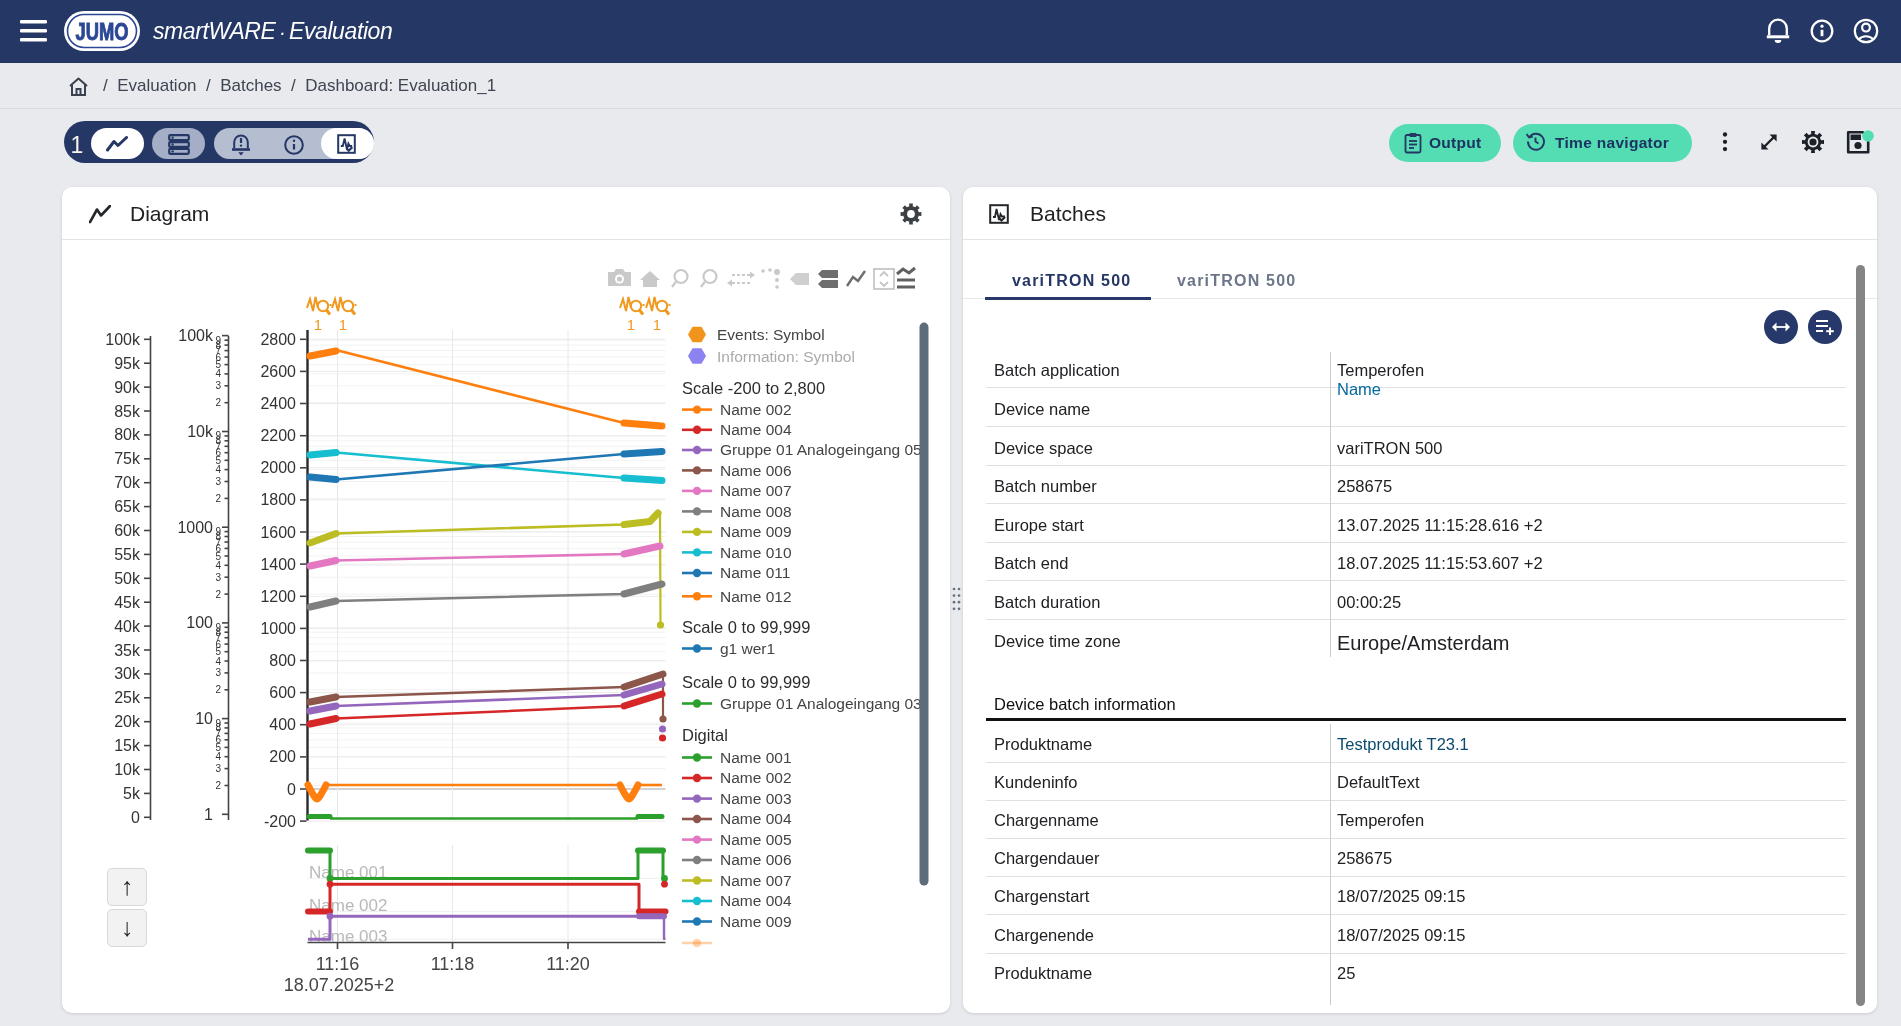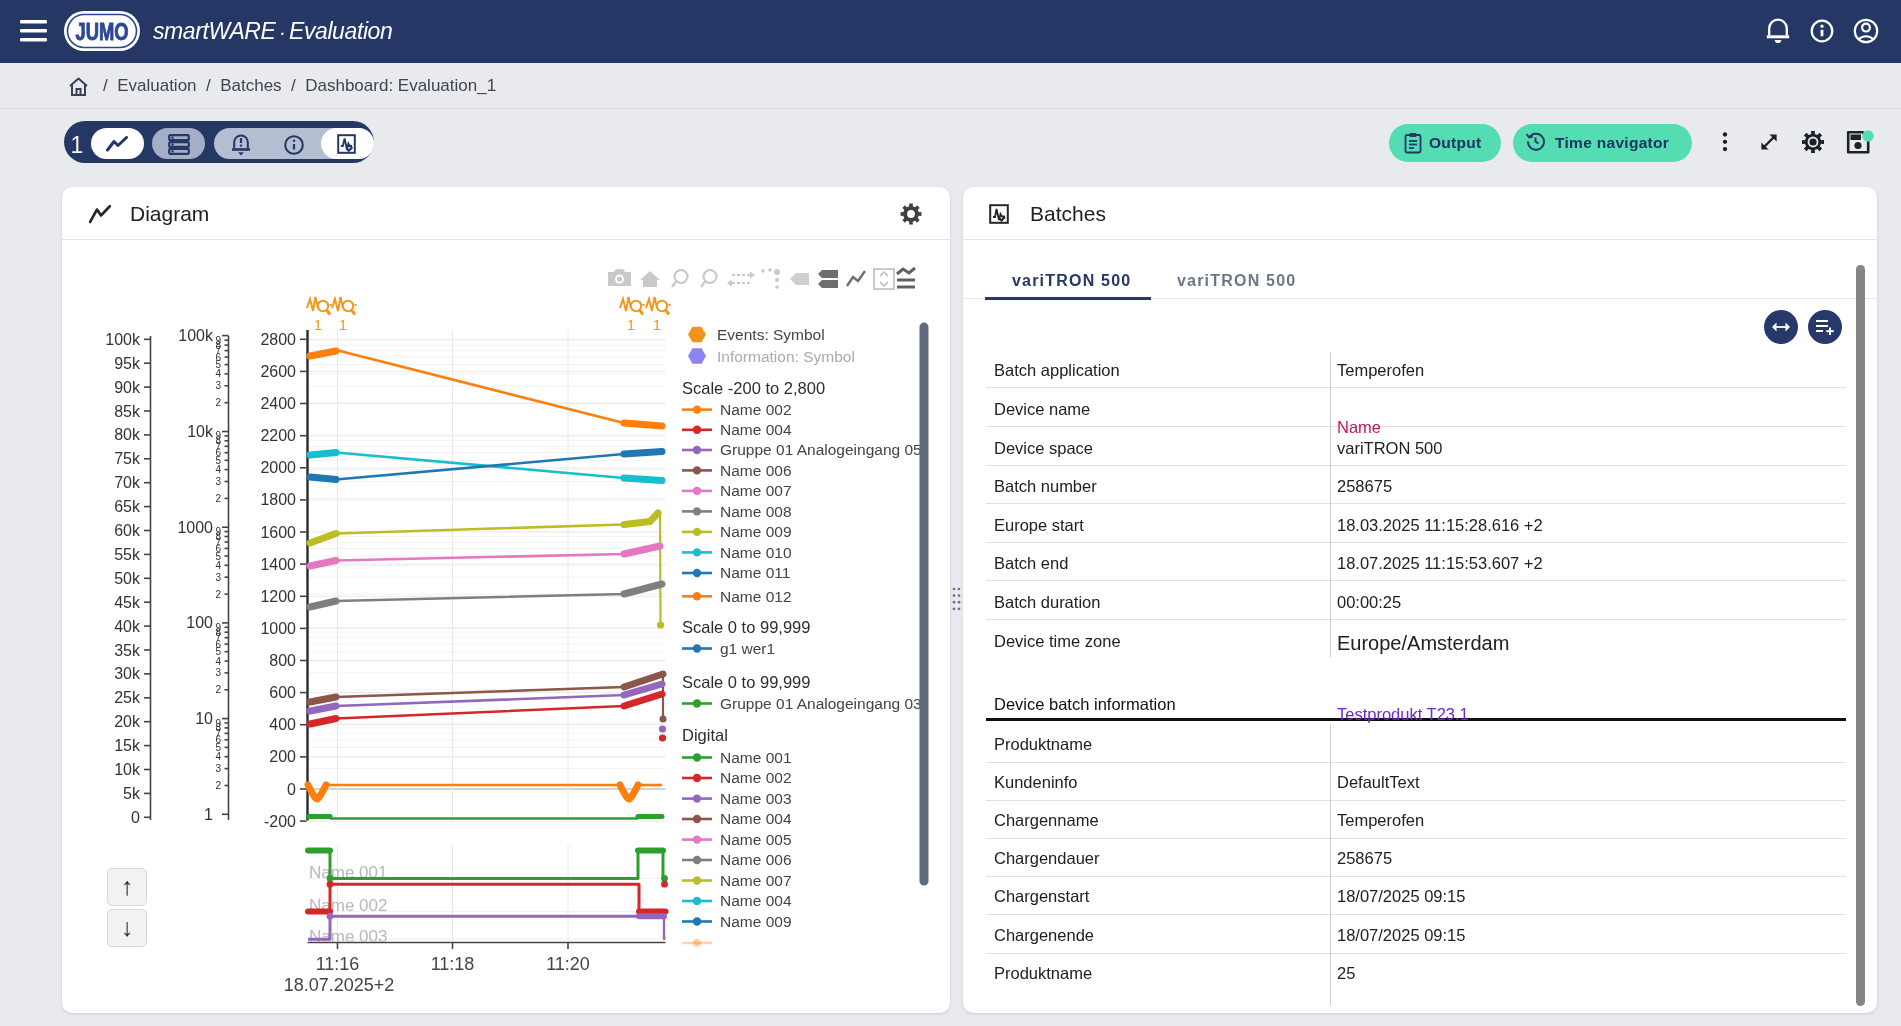--- a/index.html
+++ b/index.html
@@ -636,45 +636,45 @@
       <line x1="1" y1="13" x2="8" y2="13"></line>
       <line x1="15" y1="9.5" x2="15" y2="17"></line>
       <line x1="11.2" y1="13.2" x2="18.8" y2="13.2"></line>
     </g>
   </svg>
 <div class="abs" style="left:986px;top:349.8px;width:860px;height:38.6px;border-bottom:1px solid #e0e0e0;"></div>
 <div class="abs" style="left:994px;top:361.3px;font-size:16.5px;color:#202124">Batch application</div>
 <div class="abs" style="left:1337px;top:361.3px;font-size:16.5px;color:#202124">Temperofen</div>
 <div class="abs" style="left:986px;top:388.4px;width:860px;height:38.6px;border-bottom:1px solid #e0e0e0;"></div>
 <div class="abs" style="left:994px;top:399.9px;font-size:16.5px;color:#202124">Device name</div>
-<div class="abs" style="left:1337px;top:418px;font-size:16.5px;color:#be185d">Name</div>
+<div class="abs" style="left:1337px;top:380px;font-size:16.5px;color:#0369a1">Name</div>
 <div class="abs" style="left:986px;top:427.0px;width:860px;height:38.6px;border-bottom:1px solid #e0e0e0;"></div>
 <div class="abs" style="left:994px;top:438.5px;font-size:16.5px;color:#202124">Device space</div>
 <div class="abs" style="left:1337px;top:438.5px;font-size:16.5px;color:#202124">variTRON 500</div>
 <div class="abs" style="left:986px;top:465.6px;width:860px;height:38.6px;border-bottom:1px solid #e0e0e0;"></div>
 <div class="abs" style="left:994px;top:477.1px;font-size:16.5px;color:#202124">Batch number</div>
 <div class="abs" style="left:1337px;top:477.1px;font-size:16.5px;color:#202124">258675</div>
 <div class="abs" style="left:986px;top:504.2px;width:860px;height:38.6px;border-bottom:1px solid #e0e0e0;"></div>
 <div class="abs" style="left:994px;top:515.7px;font-size:16.5px;color:#202124">Europe start</div>
-<div class="abs" style="left:1337px;top:515.7px;font-size:16.5px;color:#202124">18.03.2025 11:15:28.616 +2</div>
+<div class="abs" style="left:1337px;top:515.7px;font-size:16.5px;color:#202124">13.07.2025 11:15:28.616 +2</div>
 <div class="abs" style="left:986px;top:542.8px;width:860px;height:38.6px;border-bottom:1px solid #e0e0e0;"></div>
 <div class="abs" style="left:994px;top:554.3px;font-size:16.5px;color:#202124">Batch end</div>
 <div class="abs" style="left:1337px;top:554.3px;font-size:16.5px;color:#202124">18.07.2025 11:15:53.607 +2</div>
 <div class="abs" style="left:986px;top:581.4px;width:860px;height:38.6px;border-bottom:1px solid #e0e0e0;"></div>
 <div class="abs" style="left:994px;top:592.9px;font-size:16.5px;color:#202124">Batch duration</div>
 <div class="abs" style="left:1337px;top:592.9px;font-size:16.5px;color:#202124">00:00:25</div>
 <div class="abs" style="left:986px;top:620.0px;width:860px;height:38.6px;"></div>
 <div class="abs" style="left:994px;top:631.5px;font-size:16.5px;color:#202124">Device time zone</div>
 <div class="abs" style="left:1337px;top:631.5px;font-size:20px;color:#202124">Europe/Amsterdam</div>
 <div class="abs" style="left:1330px;top:352px;width:1px;height:305px;background:#ccc"></div>
 <div class="abs" style="left:994px;top:695px;font-size:16.5px;font-weight:normal;color:#111">Device batch information</div>
 <div class="abs" style="left:986px;top:718px;width:860px;height:3.4px;background:#111"></div>
 <div class="abs" style="left:986px;top:724.5px;width:860px;height:38.2px;border-bottom:1px solid #e0e0e0;"></div>
 <div class="abs" style="left:994px;top:734.5px;font-size:16.5px;color:#202124">Produktname</div>
-<div class="abs" style="left:1337px;top:705px;font-size:16.5px;color:#6d28d9">Testprodukt T23.1</div>
+<div class="abs" style="left:1337px;top:735px;font-size:16.5px;color:#0c4a6e">Testprodukt T23.1</div>
 <div class="abs" style="left:986px;top:762.7px;width:860px;height:38.2px;border-bottom:1px solid #e0e0e0;"></div>
 <div class="abs" style="left:994px;top:772.7px;font-size:16.5px;color:#202124">Kundeninfo</div>
 <div class="abs" style="left:1337px;top:772.7px;font-size:16.5px;color:#202124">DefaultText</div>
 <div class="abs" style="left:986px;top:800.9px;width:860px;height:38.2px;border-bottom:1px solid #e0e0e0;"></div>
 <div class="abs" style="left:994px;top:810.9px;font-size:16.5px;color:#202124">Chargenname</div>
 <div class="abs" style="left:1337px;top:810.9px;font-size:16.5px;color:#202124">Temperofen</div>
 <div class="abs" style="left:986px;top:839.1px;width:860px;height:38.2px;border-bottom:1px solid #e0e0e0;"></div>
 <div class="abs" style="left:994px;top:849.1px;font-size:16.5px;color:#202124">Chargendauer</div>
 <div class="abs" style="left:1337px;top:849.1px;font-size:16.5px;color:#202124">258675</div>
 <div class="abs" style="left:986px;top:877.3px;width:860px;height:38.2px;border-bottom:1px solid #e0e0e0;"></div>

